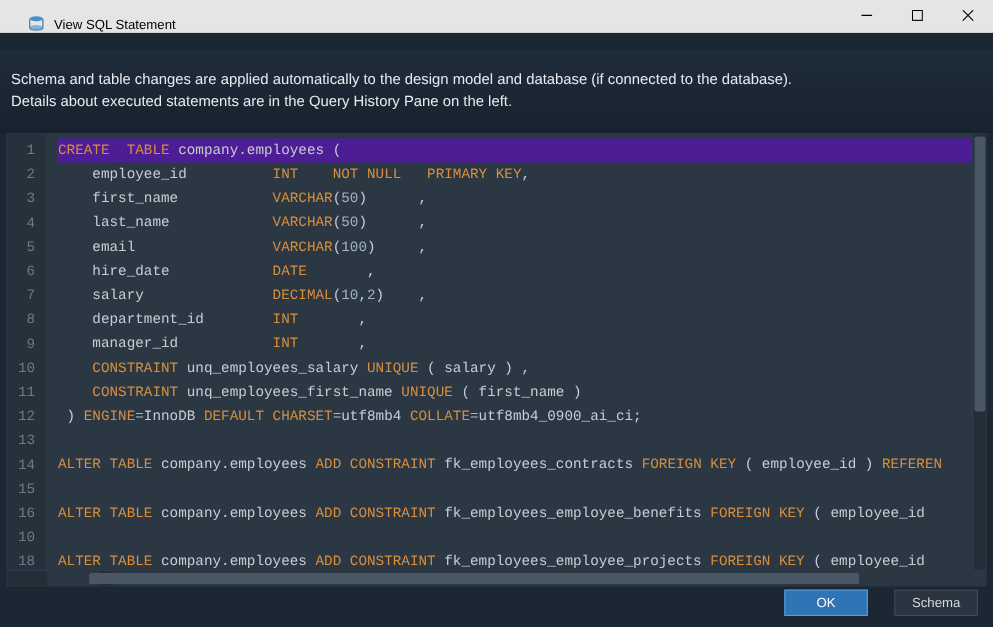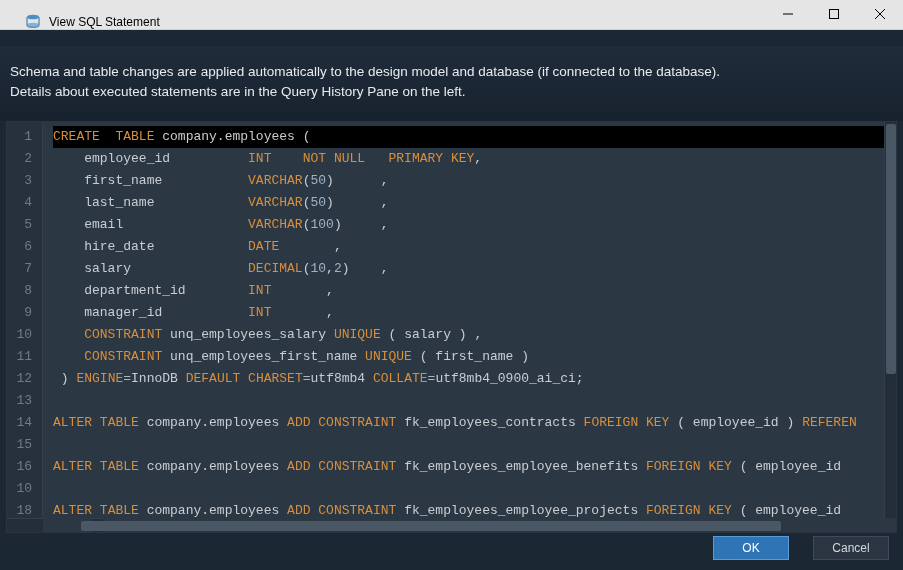--- a/index.html
+++ b/index.html
@@ -52,21 +52,21 @@
   }
   .gutter div { height: 22px; line-height: 22px; padding-right: 10px; }
   .code {
     flex: 1; padding: 4px 0 4px 10px;
     font-family: Consolas,"Courier New",monospace;
     font-size: 13px; white-space: pre;
     color: #c9cdd2; overflow-x:hidden;
     position:relative;
   }
   .code .line { height: 22px; line-height: 22px; }
-  .code .line.hl { background: #000000; }
+  .code .line.hl { background: #4c1d95; }
   .kw  { color: #d98e3b; }
   .ty  { color: #d98e3b; }
   .id  { color: #c9cdd2; }
   .num { color: #9fb3c6; }
   .pn  { color: #c9cdd2; }
   .op  { color: #aeb6bf; }
   .vscroll {
     width:12px; background:#232e39;
     border-left:1px solid #323f4c;
     position:relative; flex-shrink:0;
@@ -171,14 +171,14 @@
     <div class="pad-left"></div>
     <div class="hscroll">
       <div class="thumb"></div>
     </div>
     <div class="pad-right"></div>
   </div>
 </div>
 
 <div class="footer">
   <div class="btn primary">OK</div>
-  <div class="btn">Cancel</div>
+  <div class="btn">Schema</div>
 </div>
 
 </body></html>

